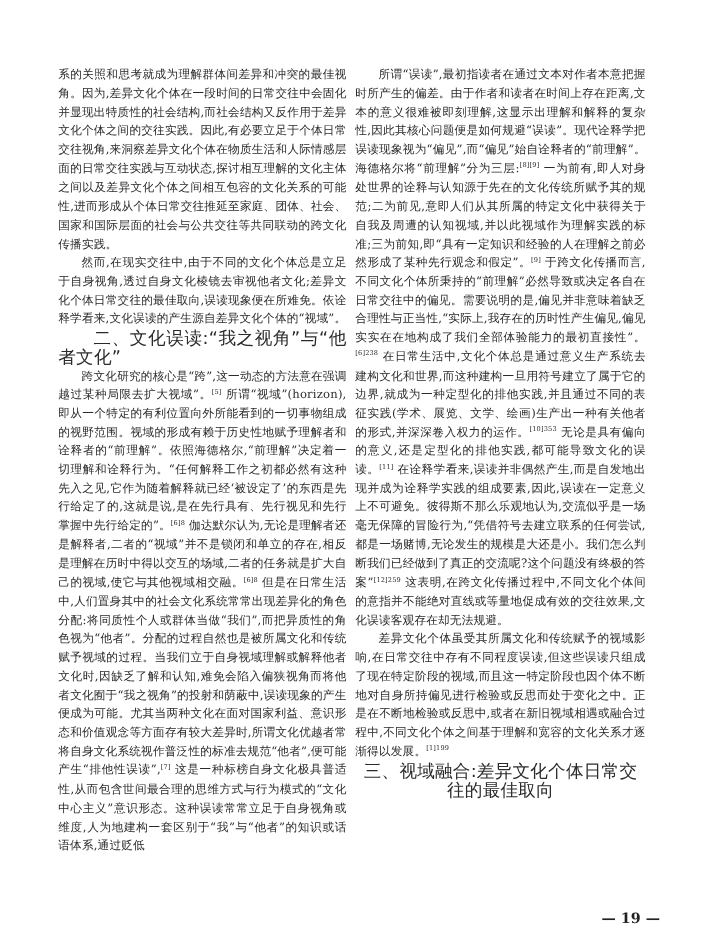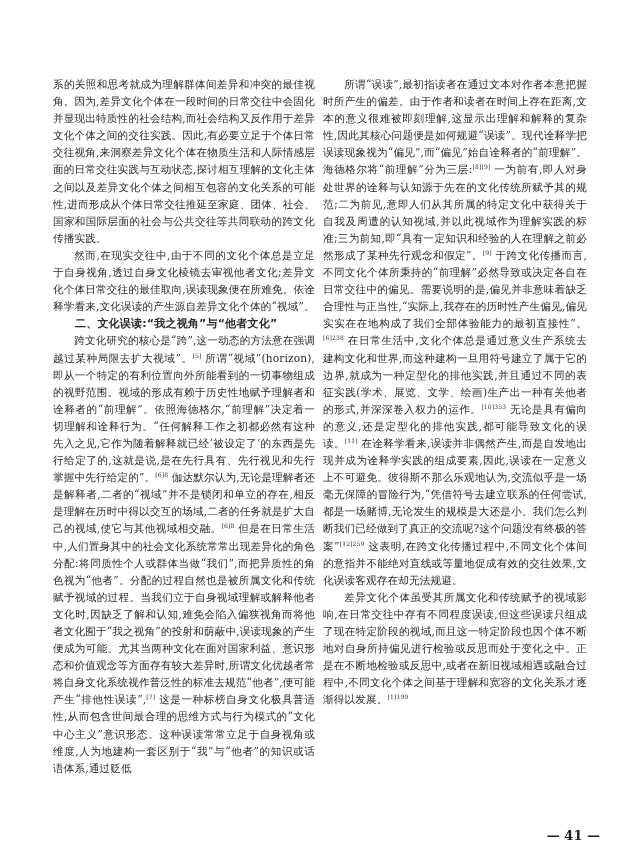--- a/index.html
+++ b/index.html
@@ -2,32 +2,32 @@
 <html><head>
 <meta charset="utf-8">
 <style>
   html, body { margin: 0; padding: 0; background: #ffffff; }
   body {
     width: 640px; height: 863px; position: relative; overflow: hidden;
     font-family: "DejaVu Serif", "Liberation Serif", serif;
     color: #2a2a2a;
   }
   .col {
-    position: absolute; top: 76px; width: 262px;
+    position: absolute; top: 60px; width: 262px;
     font-size: 10.6px; line-height: 17.1px;
     text-align: justify; letter-spacing: 0.15px;
   }
   .col.left { left: 53px; }
   .col.right { left: 323px; width: 264px; }
   .p { margin: 0; text-indent: 0; }
   .p.indent { text-indent: 2em; }
   .h {
     margin: 0; text-indent: 2em;
     font-family: "DejaVu Sans", "Liberation Sans", sans-serif;
-    font-weight: bold; font-size: 11px; letter-spacing: 0.2px;
+    font-weight: normal; font-size: 16px; letter-spacing: 0.2px;
   }
   .h.center { text-indent: 0; text-align: center; }
   sup { font-size: 6px; line-height: 0; vertical-align: 4px; }
   .page-num {
     position: absolute; top: 828px; left: 540px; width: 60px;
     text-align: right;
     font-family: "DejaVu Serif", "Liberation Serif", serif;
     font-weight: bold; font-size: 13px; color: #222;
   }
 </style>
@@ -47,15 +47,16 @@
   </p>
 </div>
 
 <div class="col right">
   <p class="p indent">
     <span>所谓“误读”,最初指读者在通过文本对作者本意把握时所产生的偏差。由于作者和读者在时间上存在距离,文本的意义很难被即刻理解,这显示出理解和解释的复杂性,因此其核心问题便是如何规避“误读”。现代诠释学把误读现象视为“偏见”,而“偏见”始自诠释者的“前理解”。海德格尔将“前理解”分为三层:</span><sup>[8][9]</sup><span> 一为前有,即人对身处世界的诠释与认知源于先在的文化传统所赋予其的规范;二为前见,意即人们从其所属的特定文化中获得关于自我及周遭的认知视域,并以此视域作为理解实践的标准;三为前知,即“具有一定知识和经验的人在理解之前必然形成了某种先行观念和假定”。</span><sup>[9]</sup><span> 于跨文化传播而言,不同文化个体所秉持的“前理解”必然导致或决定各自在日常交往中的偏见。需要说明的是,偏见并非意味着缺乏合理性与正当性,“实际上,我存在的历时性产生偏见,偏见实实在在地构成了我们全部体验能力的最初直接性”。</span><sup>[6]238</sup><span> 在日常生活中,文化个体总是通过意义生产系统去建构文化和世界,而这种建构一旦用符号建立了属于它的边界,就成为一种定型化的排他实践,并且通过不同的表征实践(学术、展览、文学、绘画)生产出一种有关他者的形式,并深深卷入权力的运作。</span><sup>[10]353</sup><span> 无论是具有偏向的意义,还是定型化的排他实践,都可能导致文化的误读。</span><sup>[11]</sup><span> 在诠释学看来,误读并非偶然产生,而是自发地出现并成为诠释学实践的组成要素,因此,误读在一定意义上不可避免。彼得斯不那么乐观地认为,交流似乎是一场毫无保障的冒险行为,“凭借符号去建立联系的任何尝试,都是一场赌博,无论发生的规模是大还是小。我们怎么判断我们已经做到了真正的交流呢?这个问题没有终极的答案”</span><sup>[12]259</sup><span> 这表明,在跨文化传播过程中,不同文化个体间的意指并不能绝对直线或等量地促成有效的交往效果,文化误读客观存在却无法规避。</span>
   </p>
   <p class="p indent">
     <span>差异文化个体虽受其所属文化和传统赋予的视域影响,在日常交往中存有不同程度误读,但这些误读只组成了现在特定阶段的视域,而且这一特定阶段也因个体不断地对自身所持偏见进行检验或反思而处于变化之中。正是在不断地检验或反思中,或者在新旧视域相遇或融合过程中,不同文化个体之间基于理解和宽容的文化关系才逐渐得以发展。</span><sup>[1]199</sup>
   </p>
+  <p class="h center">三、视域融合:差异文化个体日常交往的最佳取向</p>
 </div>
 
-<div class="page-num">— 41 —</div>
+<div class="page-num">— 19 —</div>
 
 </body></html>

